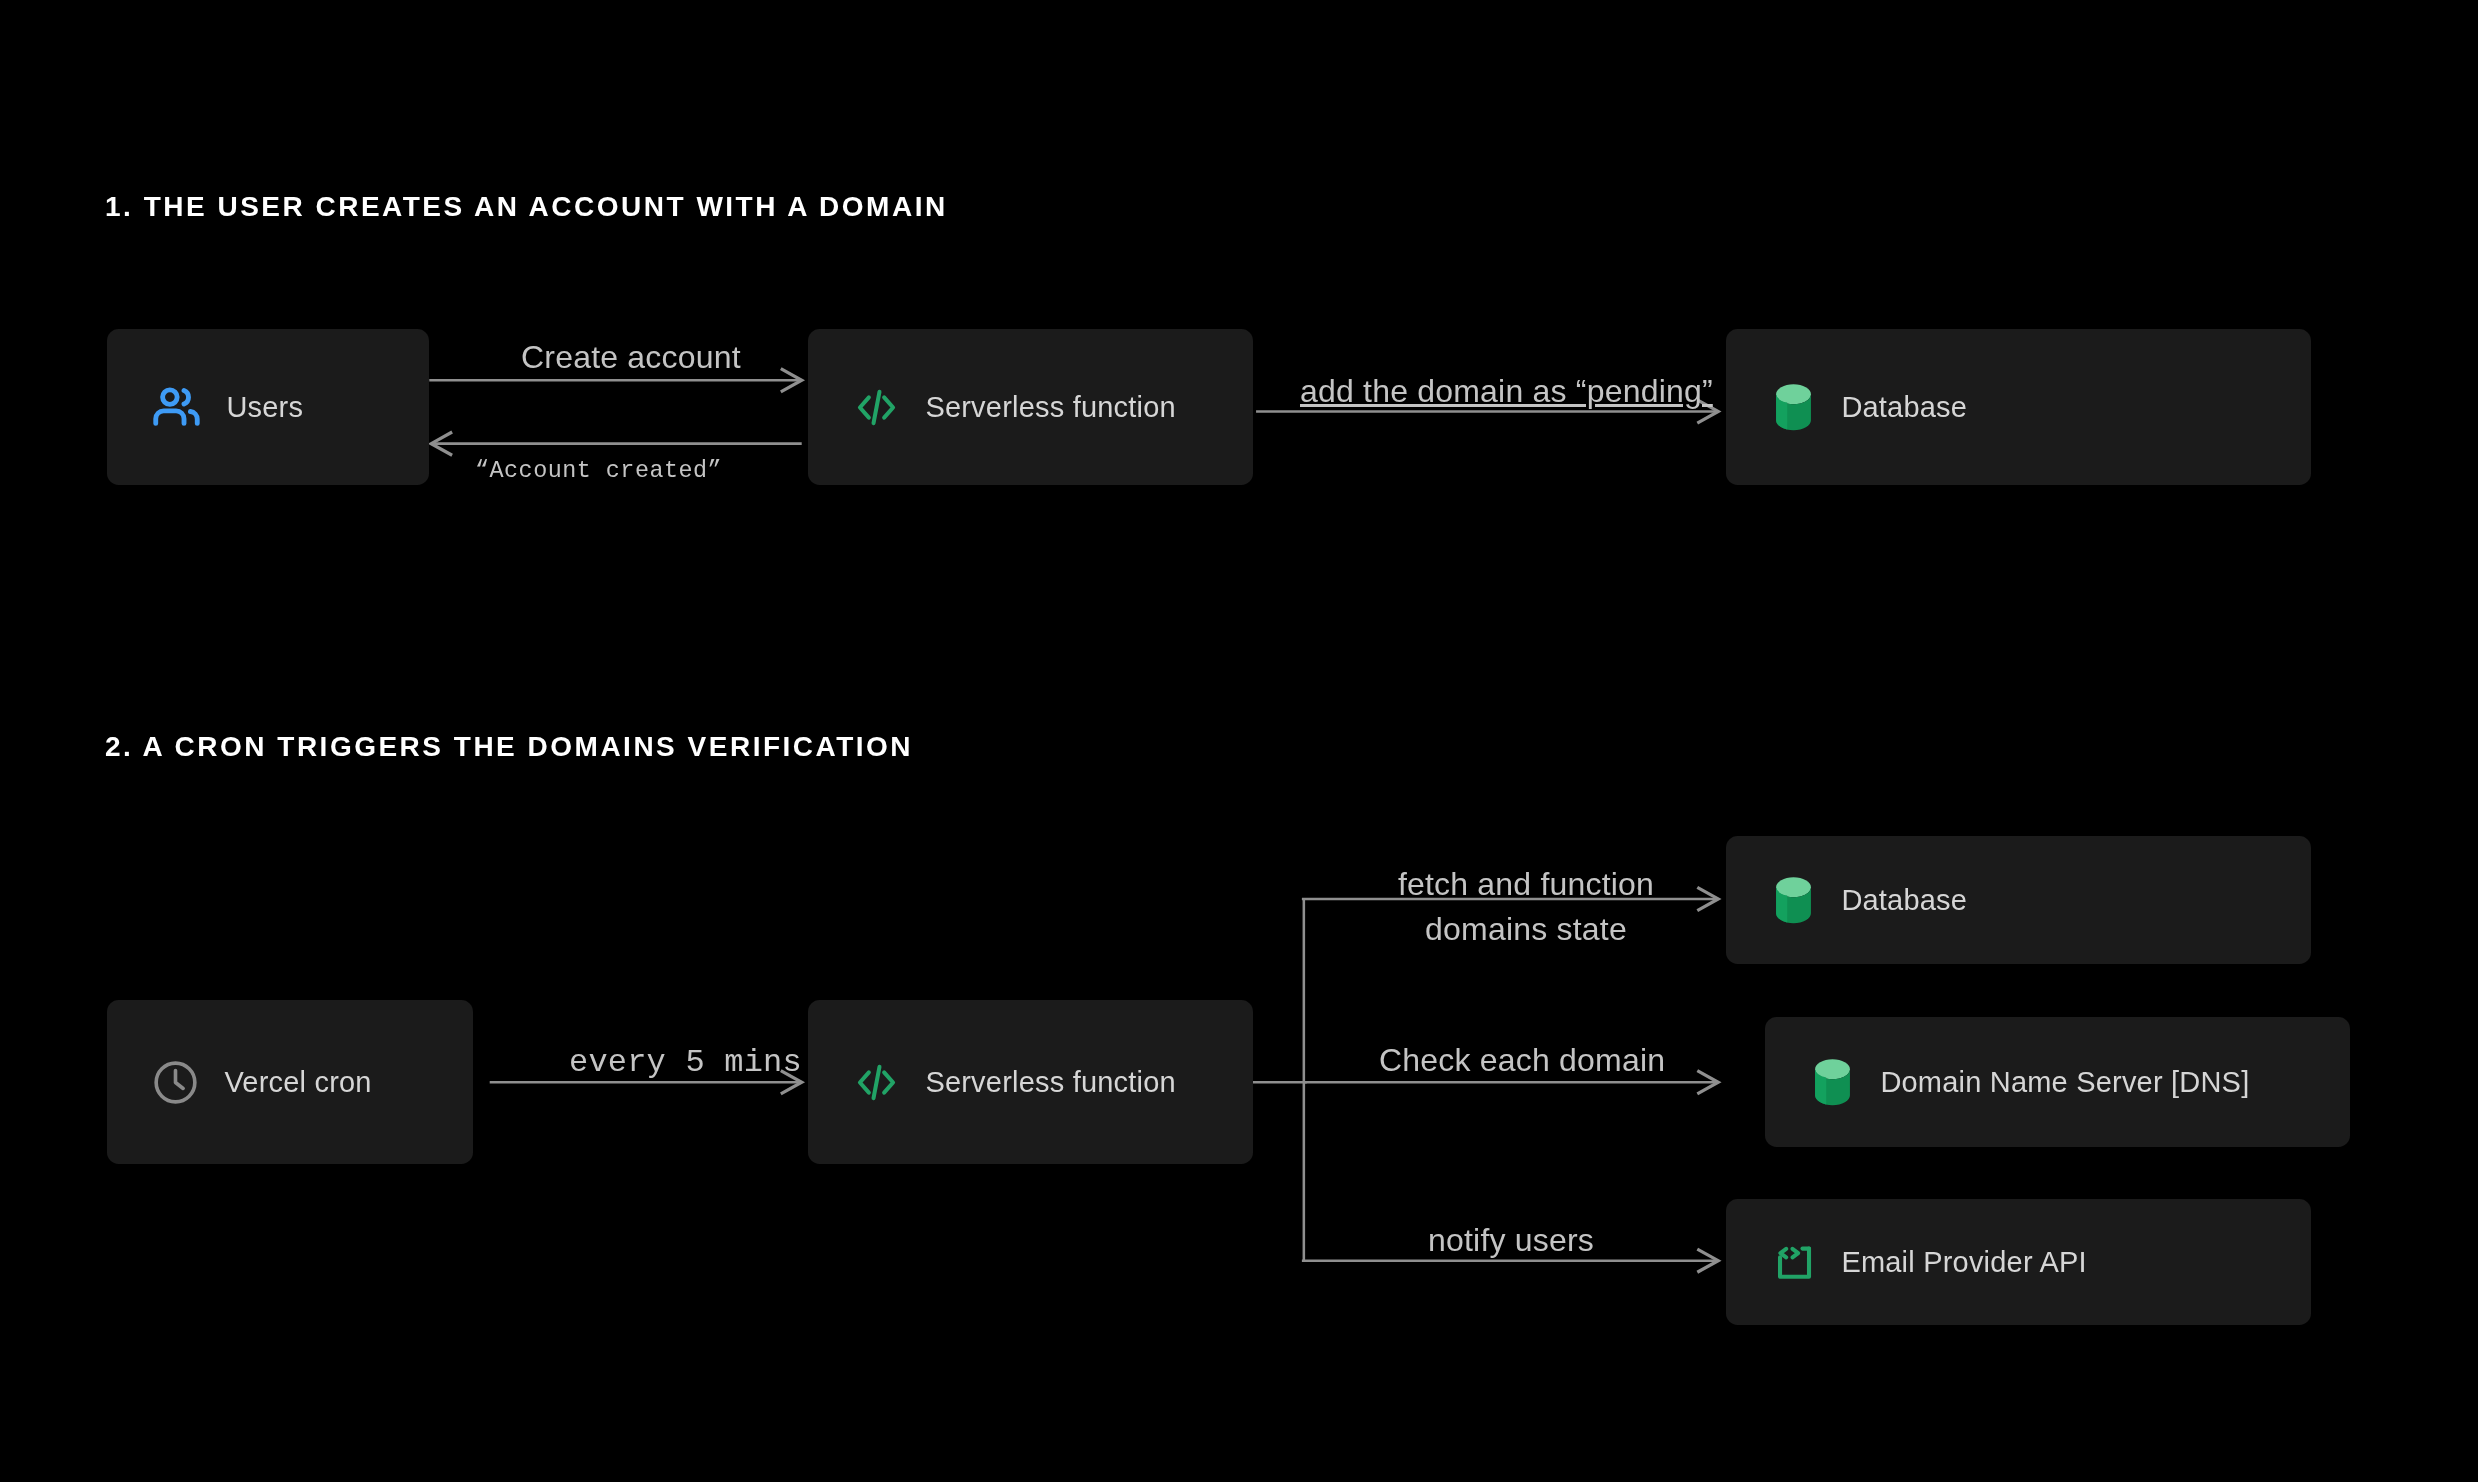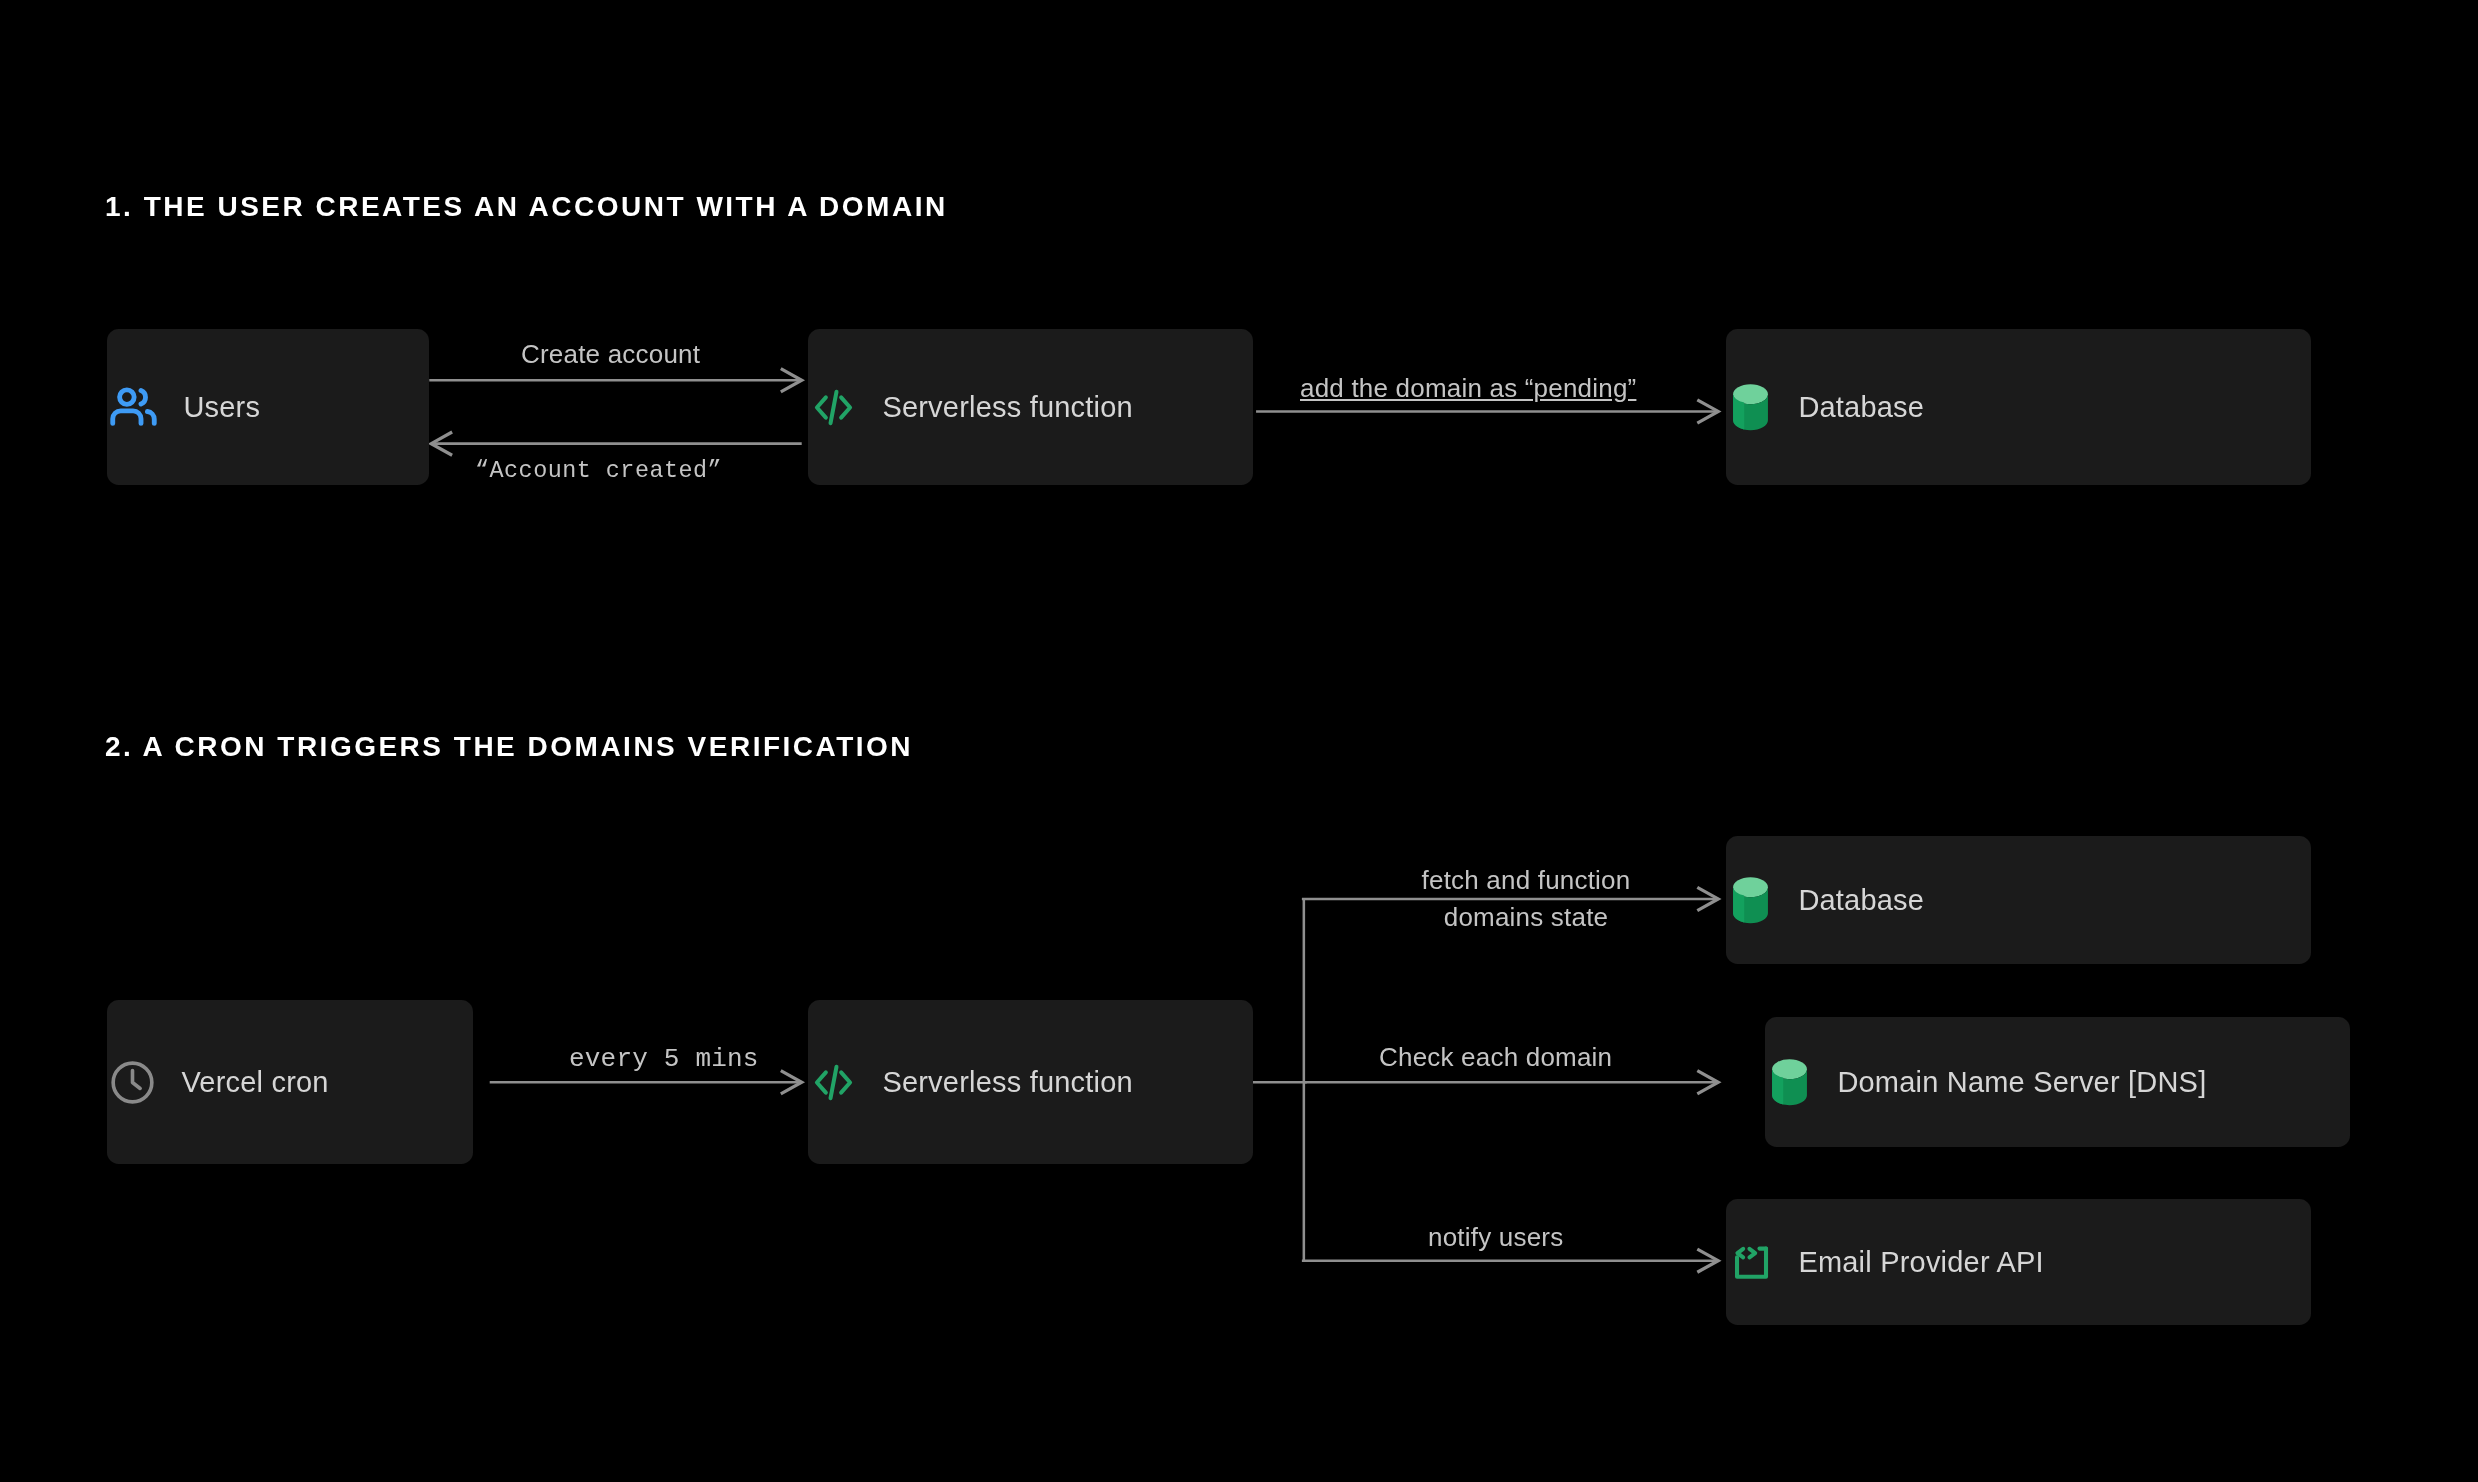--- a/index.html
+++ b/index.html
@@ -31,20 +31,21 @@
     text-transform: uppercase;
   }
 
   
   .node {
     position: absolute;
     background: #1b1b1b;
     border-radius: 11.7px;
     display: flex;
     align-items: center;
+    padding-left: 43px;
   }
 
   .node-label {
     color: #d6d6d6;
     font-size: 29px;
     font-weight: 400;
     white-space: nowrap;
     letter-spacing: 0.2px;
   }
 
@@ -53,21 +54,21 @@
     align-items: center;
     justify-content: center;
     margin-right: 23.4px;
     flex: 0 0 auto;
   }
 
   
   .edge-label {
     position: absolute;
     color: #c4c4c4;
-    font-size: 26px;
+    font-size: 32px;
     font-weight: 400;
     white-space: nowrap;
     letter-spacing: 0.2px;
   }
 
   .edge-label.mono {
     font-family: "Liberation Mono", monospace;
     font-size: 23.4px;
     letter-spacing: 0.5px;
   }

